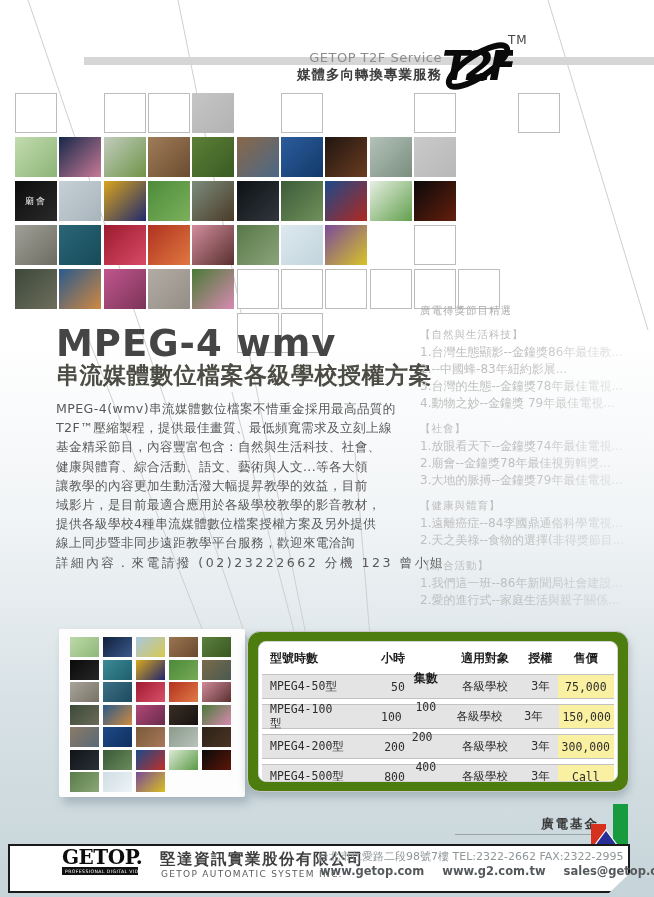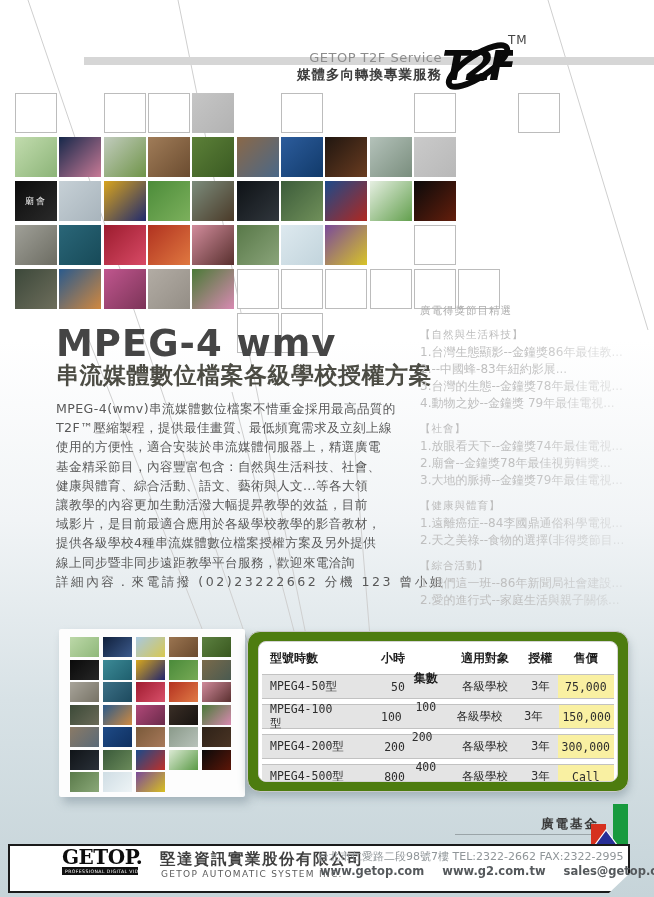--- a/index.html
+++ b/index.html
@@ -151,21 +151,20 @@
     <div class="tile empty" style="left: 236.65px; top: 313px;"></div>
     <div class="tile empty" style="left: 280.98px; top: 313px;"></div>
   </div>
 
 <div id="title1" class="abs">MPEG-4 wmv</div>
 <div id="title2" class="abs">串流媒體數位檔案各級學校授權方案</div>
 
 <div id="para" class="abs">
     <div class="pline">MPEG-4(wmv)串流媒體數位檔案不惜重金採用最高品質的</div>
     <div class="pline">T2F™壓縮製程，提供最佳畫質、最低頻寬需求及立刻上線</div>
-    <div class="pline">使用的方便性，適合安裝於串流媒體伺服器上，精選廣電</div>
     <div class="pline">基金精采節目，內容豐富包含：自然與生活科技、社會、</div>
     <div class="pline">健康與體育、綜合活動、語文、藝術與人文...等各大領</div>
     <div class="pline">讓教學的內容更加生動活潑大幅提昇教學的效益，目前</div>
     <div class="pline">域影片，是目前最適合應用於各級學校教學的影音教材，</div>
     <div class="pline">提供各級學校4種串流媒體數位檔案授權方案及另外提供</div>
     <div class="pline">線上同步暨非同步遠距教學平台服務，歡迎來電洽詢</div>
     <div class="pline">詳細內容．來電請撥 (02)23222662 分機 123 曾小姐</div>
   </div>
 
 <div id="awards" class="abs">

